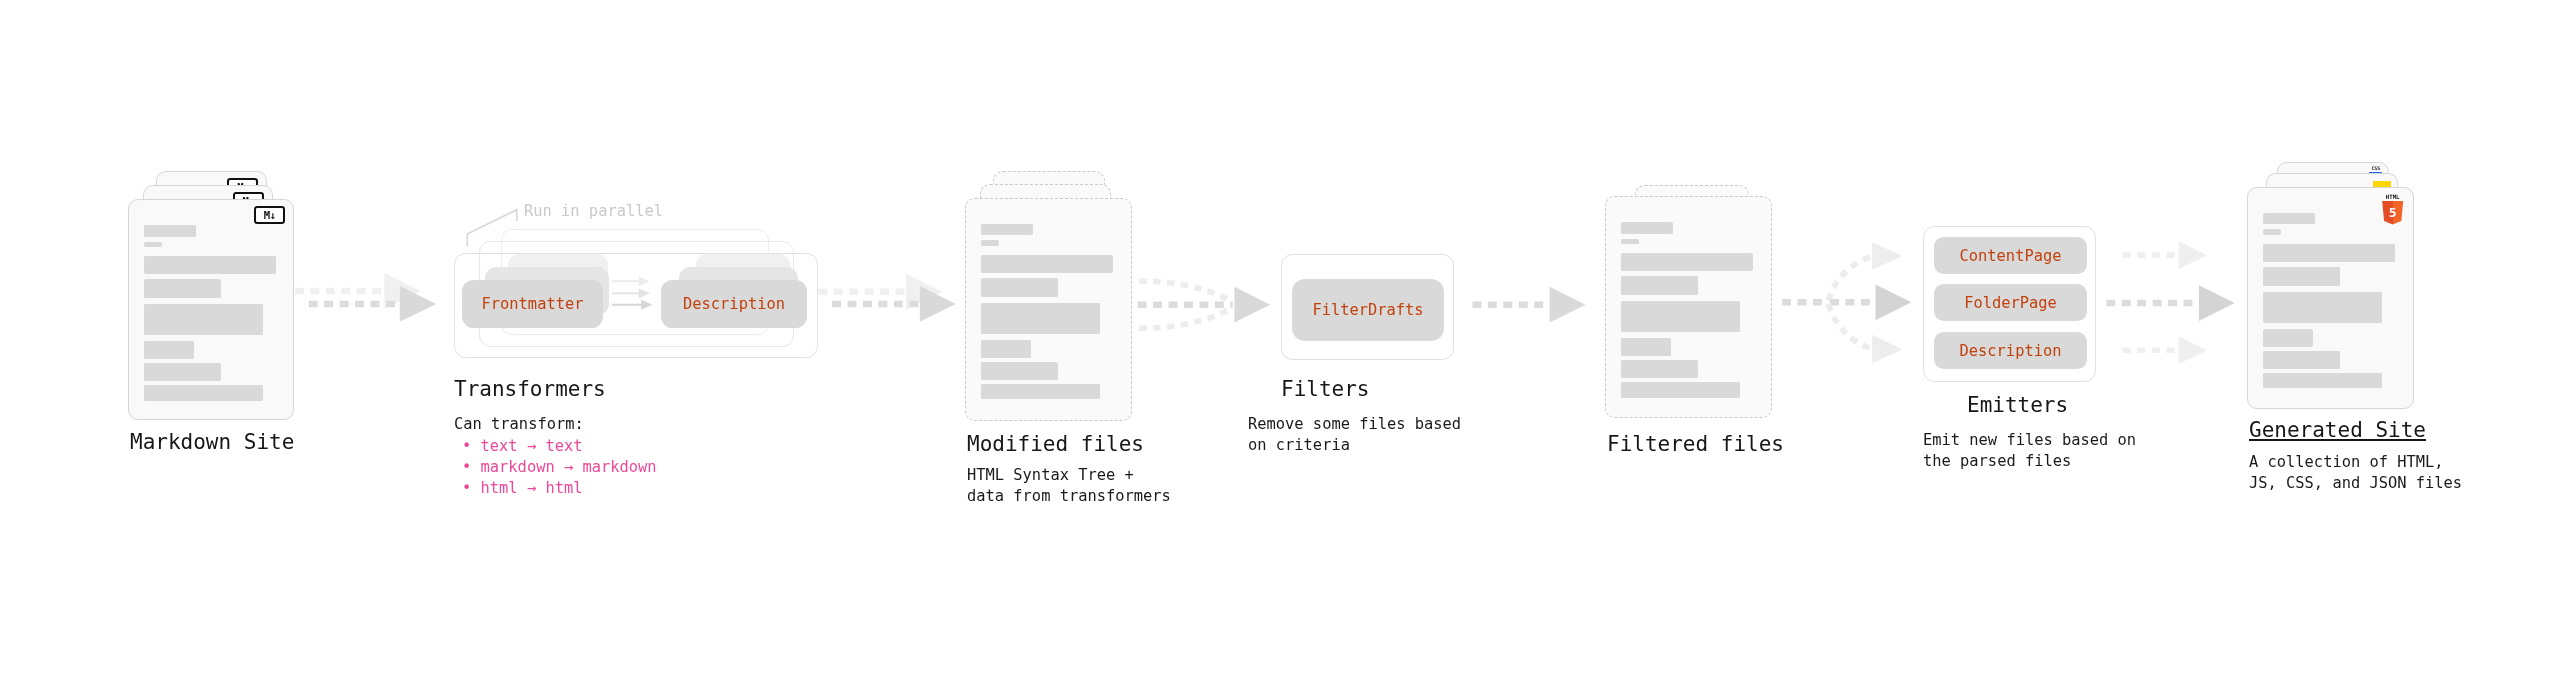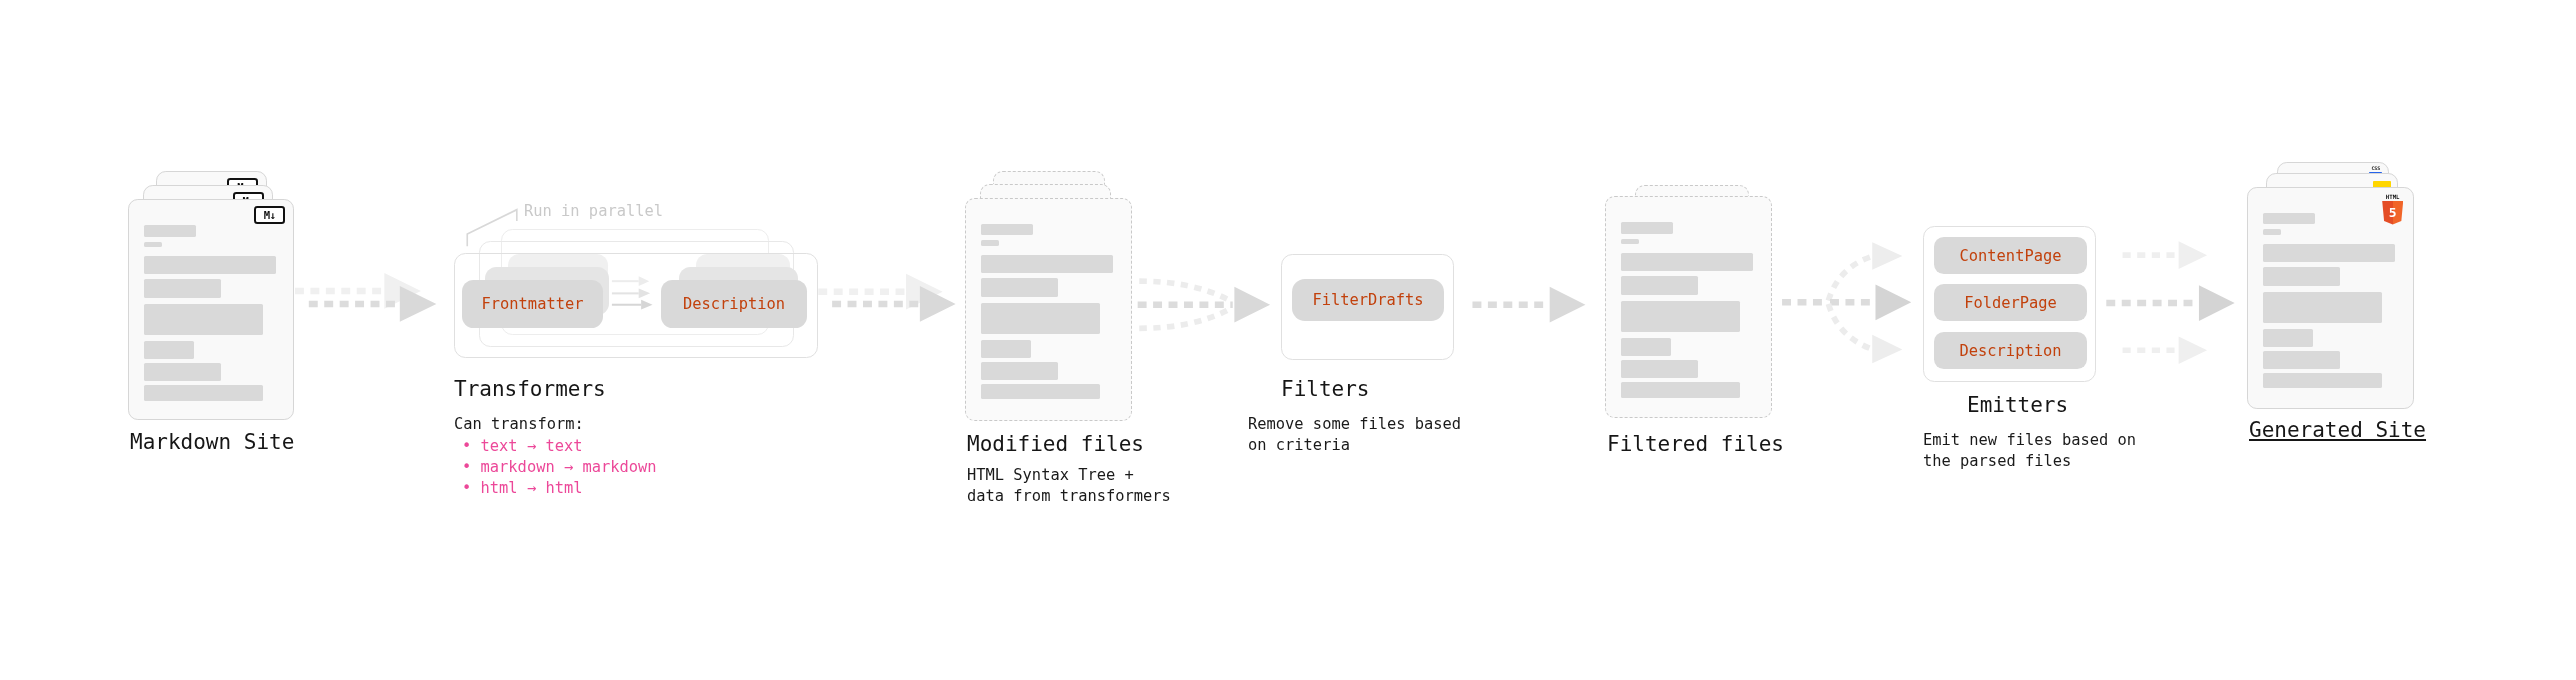--- a/index.html
+++ b/index.html
@@ -174,21 +174,21 @@
         </div>
     </div>
   </div>
   <div class="stage-title" style="left:967px;top:432px;">Modified files</div>
   <div class="stage-desc" style="left:967px;top:465px;">
     <div>HTML Syntax Tree +</div>
     <div>data from transformers</div>
   </div>
 
   <div class="frame solidbg" style="left:1281px;top:254px;width:173px;height:106px;border:1.6px solid #e0e0e0;"></div>
-  <div class="chip" style="left:1292px;top:279px;width:152px;height:42px;border-radius:13px;">FilterDrafts</div>
+  <div class="chip" style="left:1292px;top:279px;width:152px;height:62px;border-radius:13px;">FilterDrafts</div>
   <div class="stage-title" style="left:1281px;top:377px;">Filters</div>
   <div class="stage-desc" style="left:1236px;top:414px;margin-left:12px;">
     <div>Remove some files based</div>
     <div>on criteria</div>
   </div>
 
   <div style="position:absolute;left:1605px;top:185px;width:167px;height:235px;">
     <div class="card dashed" style="left:30px;top:0;width:114px;height:221px;"></div>
     <div class="card dashed" style="left:0;top:11.4px;width:167px;height:222px;">
       <div class="bars">
@@ -238,15 +238,19 @@
           <div style="width: 132px; height: 18px; margin-top: 9px; background: rgb(217, 217, 217);"></div>
           <div style="width: 77px; height: 18.7px; margin-top: 4.9px; background: rgb(217, 217, 217);"></div>
           <div style="width: 119px; height: 31px; margin-top: 6.5px; background: rgb(217, 217, 217);"></div>
           <div style="width: 50px; height: 18px; margin-top: 5.7px; background: rgb(217, 217, 217);"></div>
           <div style="width: 77px; height: 18px; margin-top: 4.1px; background: rgb(217, 217, 217);"></div>
           <div style="width: 119px; height: 15.4px; margin-top: 4.1px; background: rgb(217, 217, 217);"></div>
         </div>
     </div>
   </div>
   <div class="stage-title" style="left:2249px;top:418px;text-decoration:underline;">Generated Site</div>
+  <div class="stage-desc" style="left:2249px;top:452px;">
+    <div>A collection of HTML,</div>
+    <div>JS, CSS, and JSON files</div>
+  </div>
 
 </div>
 
 
 </body></html>

